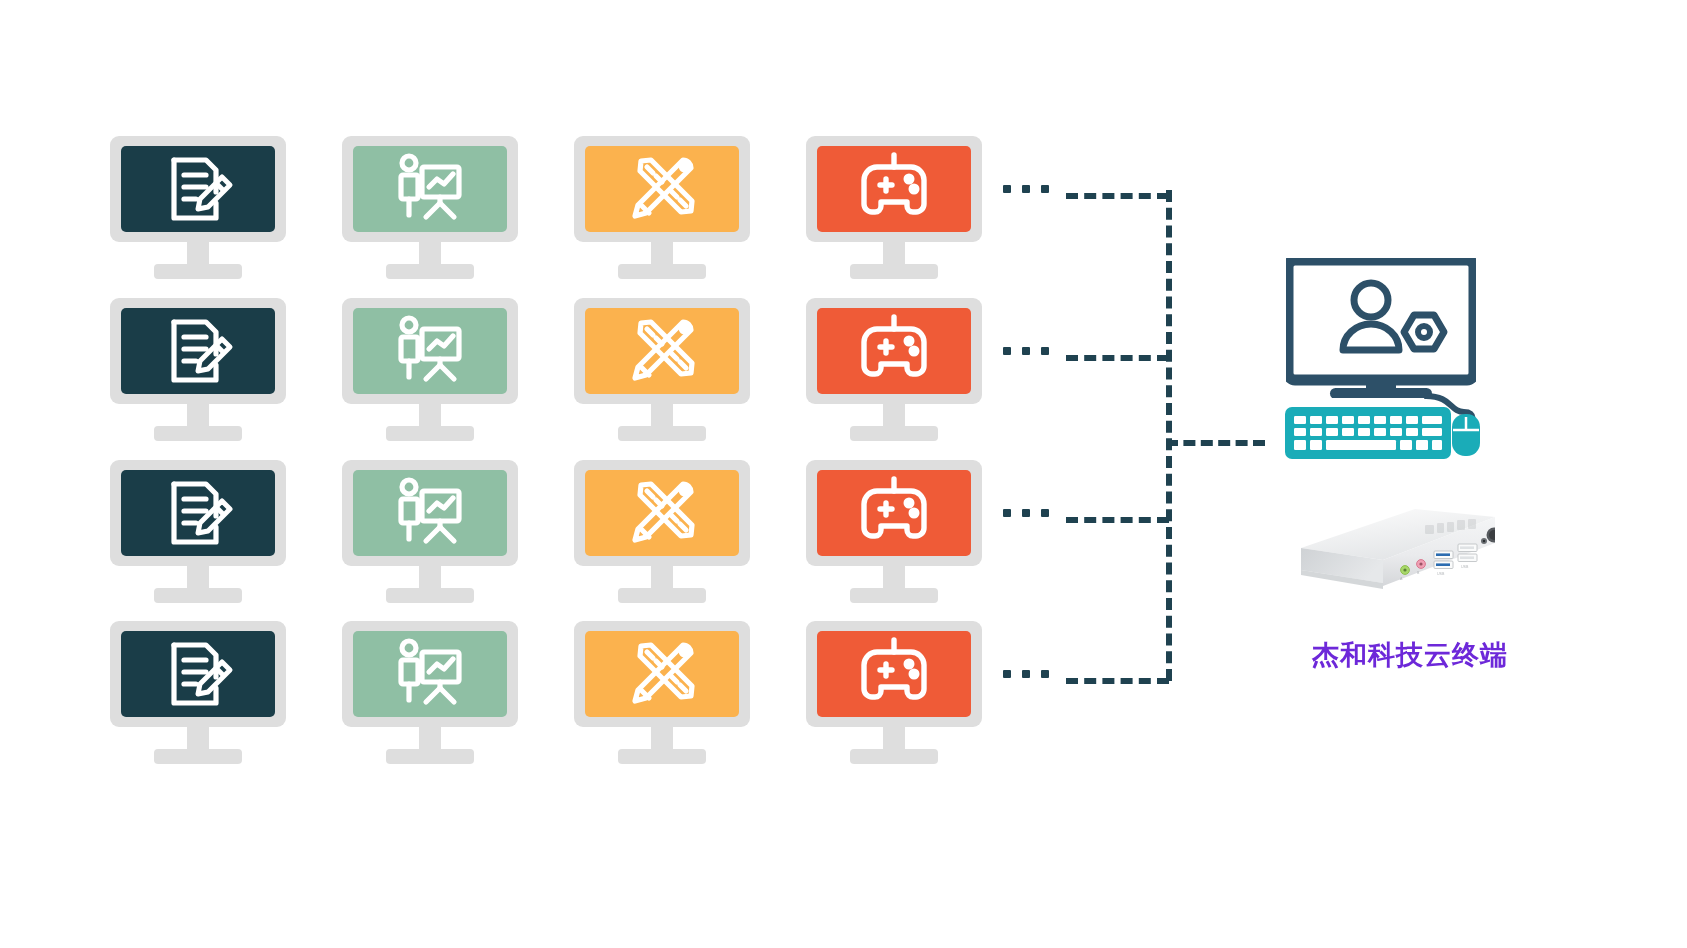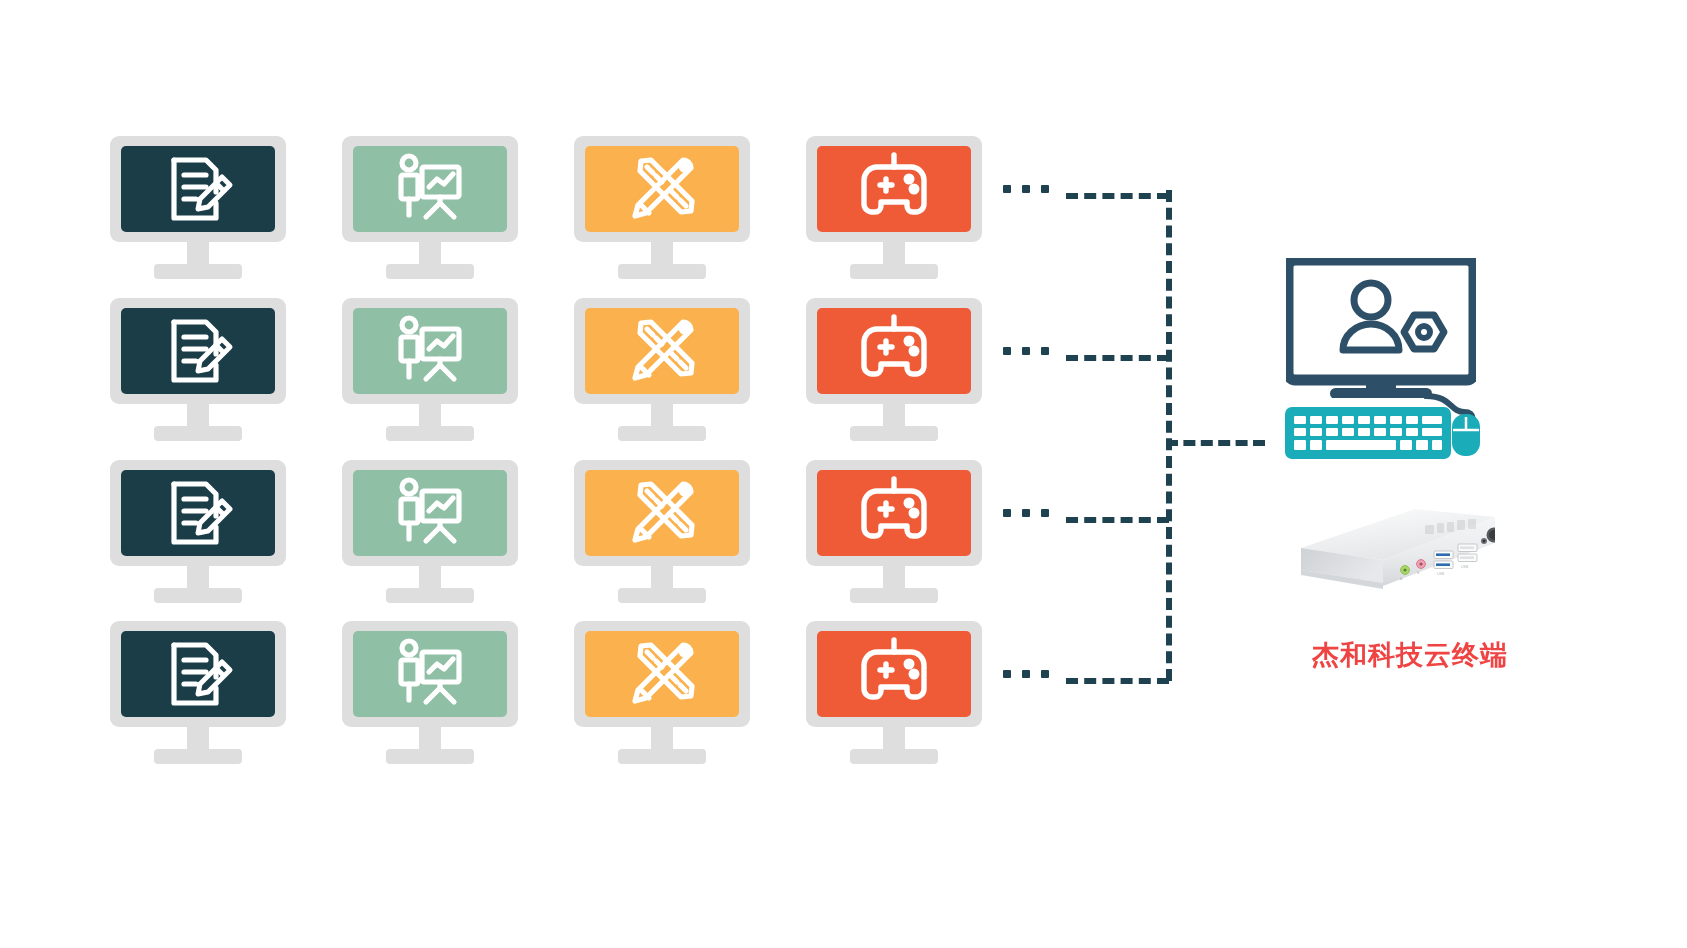--- a/index.html
+++ b/index.html
@@ -45,21 +45,21 @@
   }
   .vdash{
     position:absolute;width:0;
     border-left:6px dashed #1f4250;
   }
 
   
   .terminal{position:absolute;}
   .caption{
     position:absolute;
-    color:#ef4444;
+    color:#6d28d9;
     font-size:27px;
     font-weight:bold;
     letter-spacing:1px;
     white-space:nowrap;
   }
 
   
   .minipc{position:absolute;}
 </style>
 </head>

